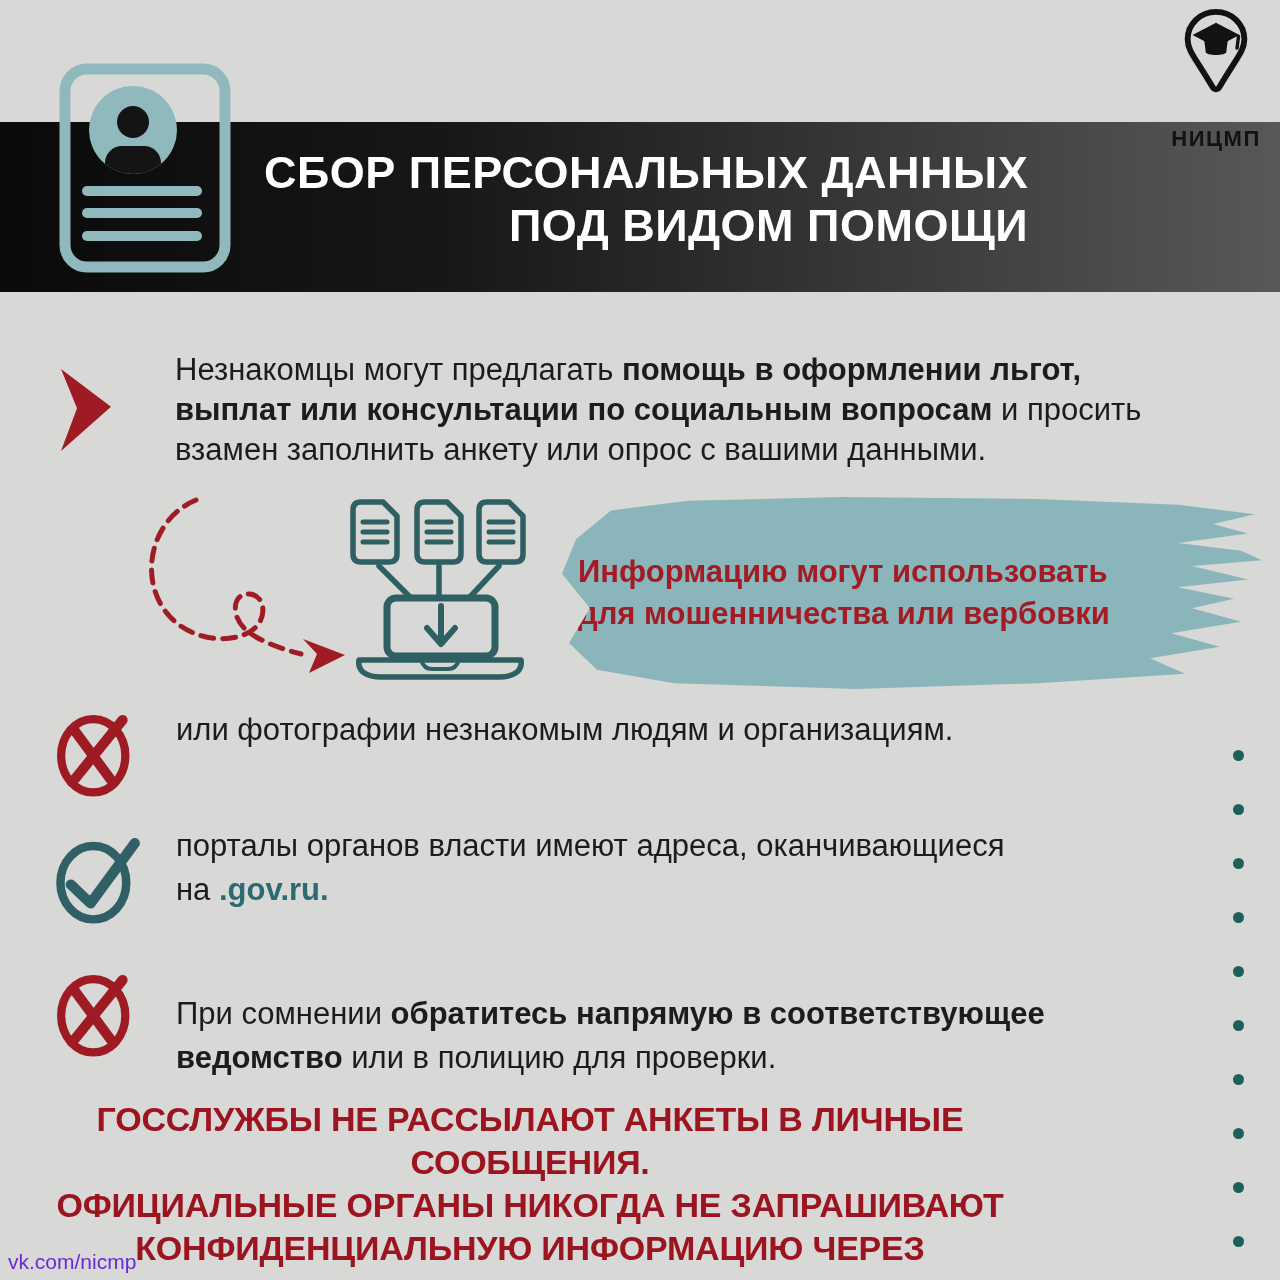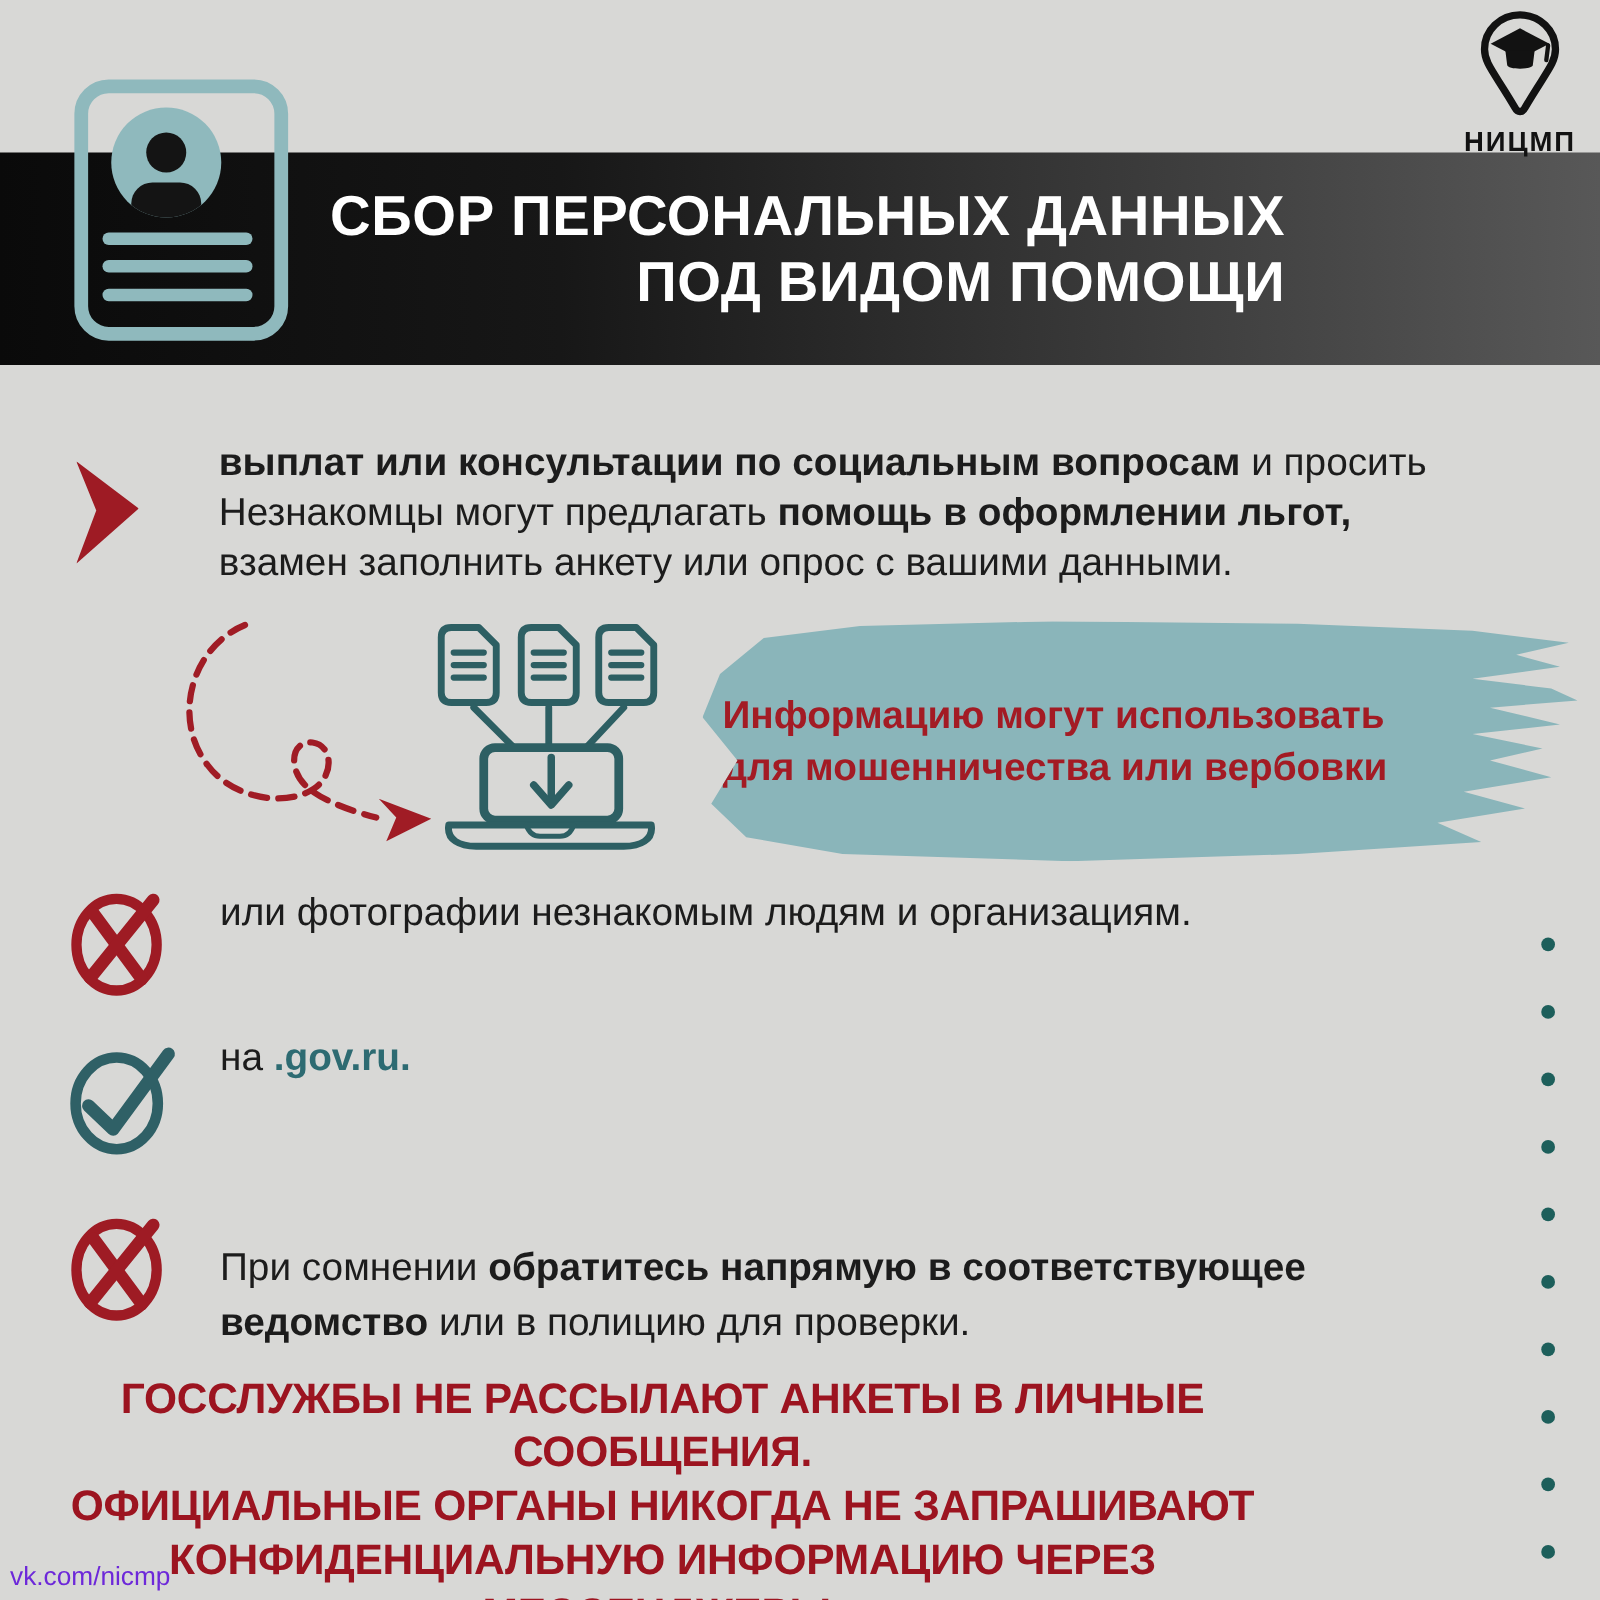--- a/index.html
+++ b/index.html
@@ -7,21 +7,21 @@
     position:relative;width:1280px;height:1280px;overflow:hidden;
     background:var(--background,#d8d8d6);
     font-family:"Liberation Sans","DejaVu Sans",sans-serif;
     color:var(--text,#1c1c1c);
   }
   .banner{
     position:absolute;left:0;top:122px;width:1280px;height:170px;
     background:linear-gradient(90deg,var(--banner_left,#0a0a0a) 0%,#171717 35%,var(--banner_right,#585858) 100%);
   }
   .id-card{position:absolute;left:58px;top:62px;}
-  .logo{position:absolute;left:1156px;top:8px;width:120px;display:flex;flex-direction:column;align-items:center;}
+  .logo{position:absolute;left:1156px;top:8px;width:120px;display:flex;flex-direction:column;align-items:center;gap:25px;}
   .logo-label{margin-top:3px;font-size:22px;font-weight:700;letter-spacing:1.5px;color:#121212;}
   .title{
     position:absolute;left:264px;top:146px;color:var(--title_text,#ffffff);
     font-size:45px;font-weight:700;line-height:53px;letter-spacing:.5px;white-space:nowrap;
   }
   .title .t2{padding-left:13px;text-align:right;}
   .arrow-bullet{
     position:absolute;left:61px;top:369px;width:50px;height:82px;
     background:var(--red_accent,#9e1b24);
     clip-path:polygon(0 0,100% 46%,0 100%,32% 48%);
@@ -89,22 +89,22 @@
     <div class="logo-label">НИЦМП</div>
   </div>
 
   <div class="title">
     <div class="t1">СБОР ПЕРСОНАЛЬНЫХ ДАННЫХ</div>
     <div class="t2">ПОД ВИДОМ ПОМОЩИ</div>
   </div>
 
   <div class="arrow-bullet"></div>
   <div class="intro">
+    <div class="line"><span>Незнакомцы могут предлагать </span><span class="b">помощь в оформлении льгот,</span></div>
     <div class="line"><span class="b">выплат или консультации по социальным вопросам</span><span> и просить</span></div>
-    <div class="line"><span>Незнакомцы могут предлагать </span><span class="b">помощь в оформлении льгот,</span></div>
     <div class="line"><span>взамен заполнить анкету или опрос с вашими данными.</span></div>
   </div>
 
   <svg class="dashed-arrow" width="215" height="185" viewBox="0 0 215 185">
     <path d="M58,8 C14,26 0,84 28,120 C48,147 90,154 113,139 C130,128 128,104 112,102 C95,100 92,123 107,137 C120,149 144,157 163,162" fill="none" stroke="#a01c25" stroke-width="5" stroke-dasharray="13 9" stroke-linecap="round"></path>
     <path d="M165,147 L207,163 L171,181 L179,162 Z" fill="#a01c25"></path>
   </svg>
 
   <svg class="doc-laptop" width="182" height="192" viewBox="0 0 182 192">
     <g fill="none" stroke="#2d5f63" stroke-width="5.5" stroke-linecap="round" stroke-linejoin="round">
@@ -137,20 +137,21 @@
   </svg>
   <div class="btext t1">
     <div class="line">или фотографии незнакомым людям и организациям.</div>
   </div>
 
   <svg class="bicon i2" width="94" height="96" viewBox="0 0 100 102">
     <ellipse cx="44" cy="56" rx="35" ry="39" fill="none" stroke="#2f6066" stroke-width="9"></ellipse>
     <path d="M20,58 L41,78 L88,14" fill="none" stroke="#2f6066" stroke-width="11" stroke-linecap="round" stroke-linejoin="round"></path>
   </svg>
   <div class="btext t2">
+    <div class="line">порталы органов власти имеют адреса, оканчивающиеся</div>
     <div class="line"><span>на </span><span class="gov">.gov.ru.</span></div>
   </div>
 
   <svg class="bicon i3" width="88" height="94" viewBox="0 0 96 102">
     <ellipse cx="45" cy="54" rx="35" ry="40" fill="none" stroke="#9e1b24" stroke-width="9"></ellipse>
     <path d="M25,27 L67,84" stroke="#9e1b24" stroke-width="11" stroke-linecap="round"></path>
     <path d="M22,83 L77,15" stroke="#9e1b24" stroke-width="11" stroke-linecap="round"></path>
   </svg>
   <div class="btext t3">
     <div class="line"><span>При сомнении </span><span class="b">обратитесь напрямую в соответствующее</span></div>

